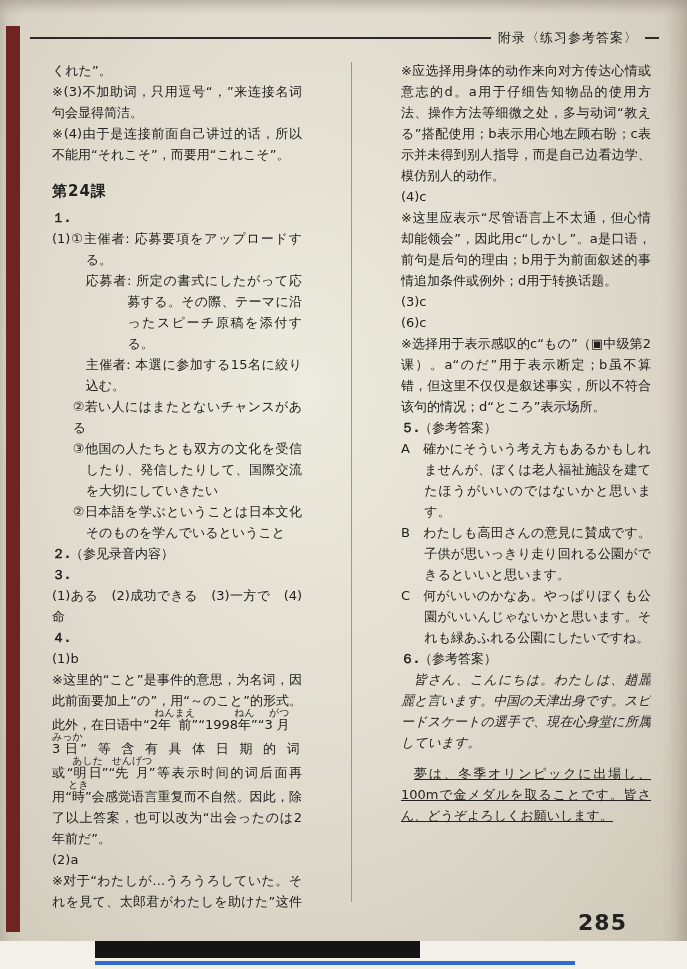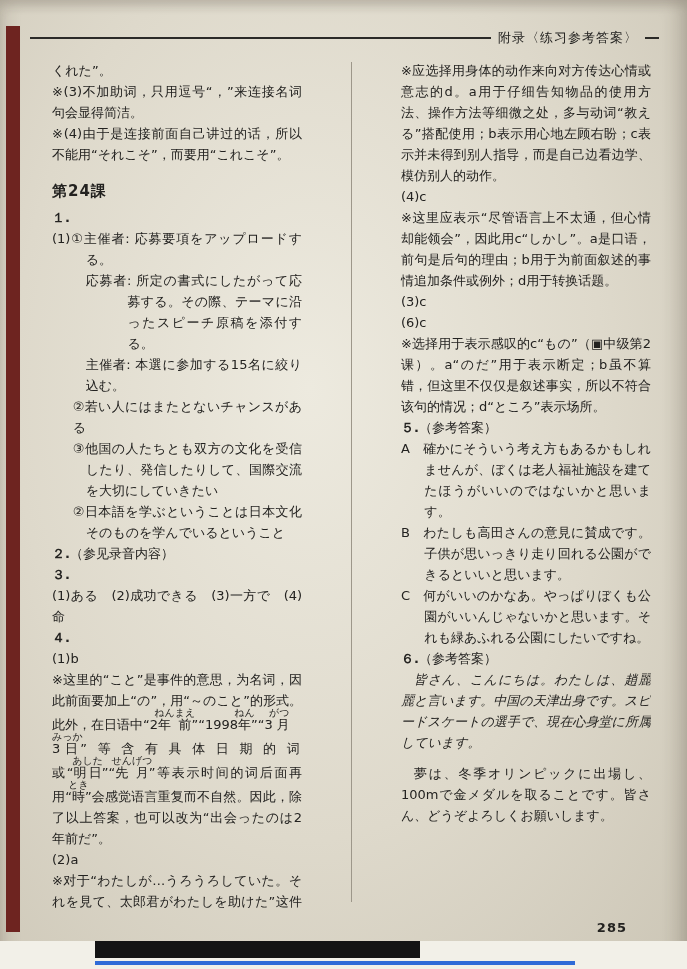--- a/index.html
+++ b/index.html
@@ -28,21 +28,21 @@
   .content{position:absolute;left:52px;top:60px;right:36px;height:848px;display:flex;overflow:hidden;gap:38px;}
   .col{width:287px;font-size:13px;line-height:21px;text-align:justify;text-justify:inter-ideograph;}
   .divider{width:1px;background:#9d978a;margin:2px 11px 6px 11px;}
   .para{margin:0;}
   .para .bold{font-weight:bold;}
   .para.lesson{font-size:15px;font-weight:bold;margin:16px 0 5px 0;letter-spacing:1px;}
   .para.gap-top{margin-top:10px;}
   ruby{ruby-position:over;}
   rt{font-size:10px;letter-spacing:0;}
   .inline-icon{display:inline-block;}
-  .page-number{position:absolute;right:60px;bottom:34px;font-size:13px;font-weight:bold;letter-spacing:1px;}
+  .page-number{position:absolute;right:60px;bottom:34px;font-size:22px;font-weight:bold;letter-spacing:1px;}
   .bottom-strip{position:absolute;left:0;bottom:0;width:100%;height:28px;background:#f2f0e8;}
   .bottom-black{position:absolute;left:95px;bottom:11px;width:325px;height:17px;background:var(--bottom-bar);}
   .bottom-blue{position:absolute;left:95px;bottom:4px;width:480px;height:4px;background:var(--bottom-line-blue);}
 </style>
 </head>
 <body>
 
 <div class="vignette"></div>
 <div class="spine"></div>
 
@@ -82,21 +82,21 @@
       <div class="para"><span>※这里应表示“尽管语言上不太通，但心情却能领会”，因此用c“しかし”。a是口语，前句是后句的理由；b用于为前面叙述的事情追加条件或例外；d用于转换话题。</span></div>
       <div class="para"><span>(3)c</span></div>
       <div class="para"><span>(6)c</span></div>
       <div class="para"><span>※选择用于表示感叹的c“もの”（</span><span class="inline-icon">▣</span><span>中级第2课）。a“のだ”用于表示断定；b虽不算错，但这里不仅仅是叙述事实，所以不符合该句的情况；d“ところ”表示场所。</span></div>
       <div class="para"><span class="bold">５.</span><span>（参考答案）</span></div>
       <div class="para" style="padding-left: 1.8em; text-indent: -1.8em;"><span>A　確かにそういう考え方もあるかもしれませんが、ぼくは老人福祉施設を建てたほうがいいのではないかと思います。</span></div>
       <div class="para" style="padding-left: 1.8em; text-indent: -1.8em;"><span>B　わたしも高田さんの意見に賛成です。子供が思いっきり走り回れる公園ができるといいと思います。</span></div>
       <div class="para" style="padding-left: 1.8em; text-indent: -1.8em;"><span>C　何がいいのかなあ。やっぱりぼくも公園がいいんじゃないかと思います。それも緑あふれる公園にしたいですね。</span></div>
       <div class="para"><span class="bold">６.</span><span>（参考答案）</span></div>
       <div class="para" style="text-indent: 1em; font-style: italic;"><span>皆さん、こんにちは。わたしは、趙麗麗と言います。中国の天津出身です。スピードスケートの選手で、現在心身堂に所属しています。</span></div>
-      <div class="para gap-top" style="text-indent: 1em;"><span>夢は、冬季オリンピックに出場し、100mで金メダルを取ることです。皆さん、どうぞよろしくお願いします。</span></div>
+      <div class="para gap-top" style="text-indent: 1em; text-decoration: underline;"><span>夢は、冬季オリンピックに出場し、100mで金メダルを取ることです。皆さん、どうぞよろしくお願いします。</span></div>
     </div>
 </div>
 
 <div class="page-number">285</div>
 
 <div class="bottom-strip"></div>
 <div class="bottom-black"></div>
 <div class="bottom-blue"></div>
 
 </body></html>

